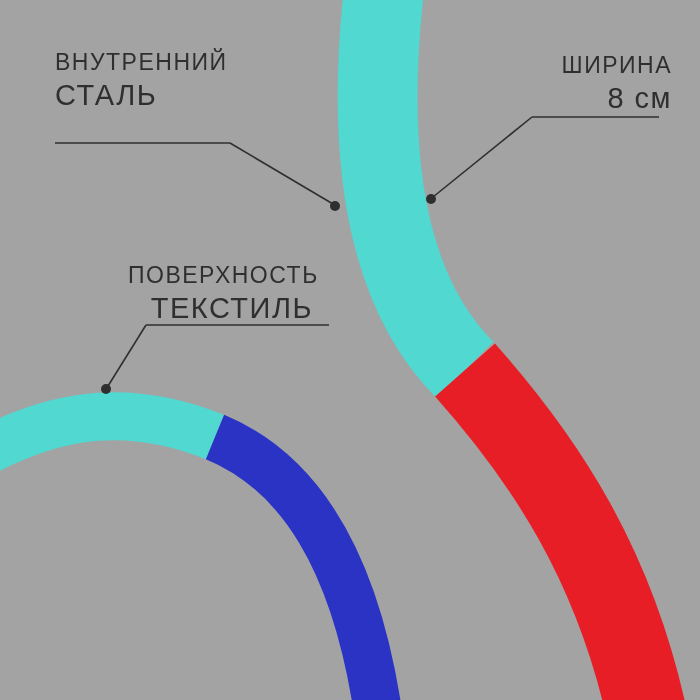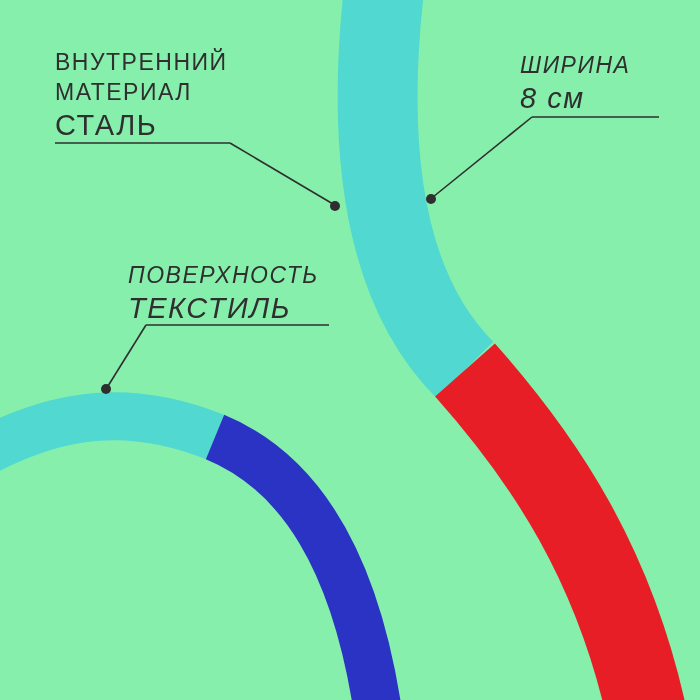--- a/index.html
+++ b/index.html
@@ -4,21 +4,21 @@
 <style>
   html, body {
     margin: 0;
     padding: 0;
     background: #ffffff;
   }
   .canvas {
     position: relative;
     width: 700px;
     height: 700px;
-    background: #86efac;
+    background: #a3a3a3;
     overflow: hidden;
     font-family: "Liberation Sans", sans-serif;
     color: #2f2f2f;
   }
   svg.scene {
     position: absolute;
     left: 0;
     top: 0;
   }
   .label-block {
@@ -33,21 +33,21 @@
     white-space: nowrap;
   }
   .label-value {
     font-size: 29px;
     line-height: 33px;
     letter-spacing: 1.5px;
     font-weight: 500;
     white-space: nowrap;
     margin-top: 2px;
   }
-  .centered { text-align: left; font-style: italic; }
+  .centered { text-align: right; }
 </style>
 </head>
 <body>
 
 <div class="canvas">
 
   <svg class="scene" width="700" height="700" viewBox="0 0 700 700">
 
     <path d="M 385 -20 C 366 140, 380 285, 465 370" fill="none" stroke-width="80" stroke-linecap="butt" stroke="#50d8d1"></path>
 
@@ -65,21 +65,20 @@
     <line x1="532" y1="117" x2="433" y2="197" stroke-width="1.6" stroke="#2f2f2f"></line>
     <circle cx="431" cy="199" r="5" fill="#2f2f2f"></circle>
 
     <line x1="146" y1="325" x2="329" y2="325" stroke-width="1.6" stroke="#2f2f2f"></line>
     <line x1="146" y1="325" x2="108" y2="386" stroke-width="1.6" stroke="#2f2f2f"></line>
     <circle cx="106" cy="389" r="5" fill="#2f2f2f"></circle>
   </svg>
 
   <div class="label-block" style="left:55px; top:47px;">
     <div class="label-line">ВНУТРЕННИЙ</div>
-    <div class="label-line">МАТЕРИАЛ</div>
     <div class="label-value">СТАЛЬ</div>
   </div>
 
   <div class="label-block centered" style="left:520px; top:50px; width:152px;">
     <div class="label-line">ШИРИНА</div>
     <div class="label-value">8 см</div>
   </div>
 
   <div class="label-block centered" style="left:128px; top:260px; width:185px;">
     <div class="label-line">ПОВЕРХНОСТЬ</div>

